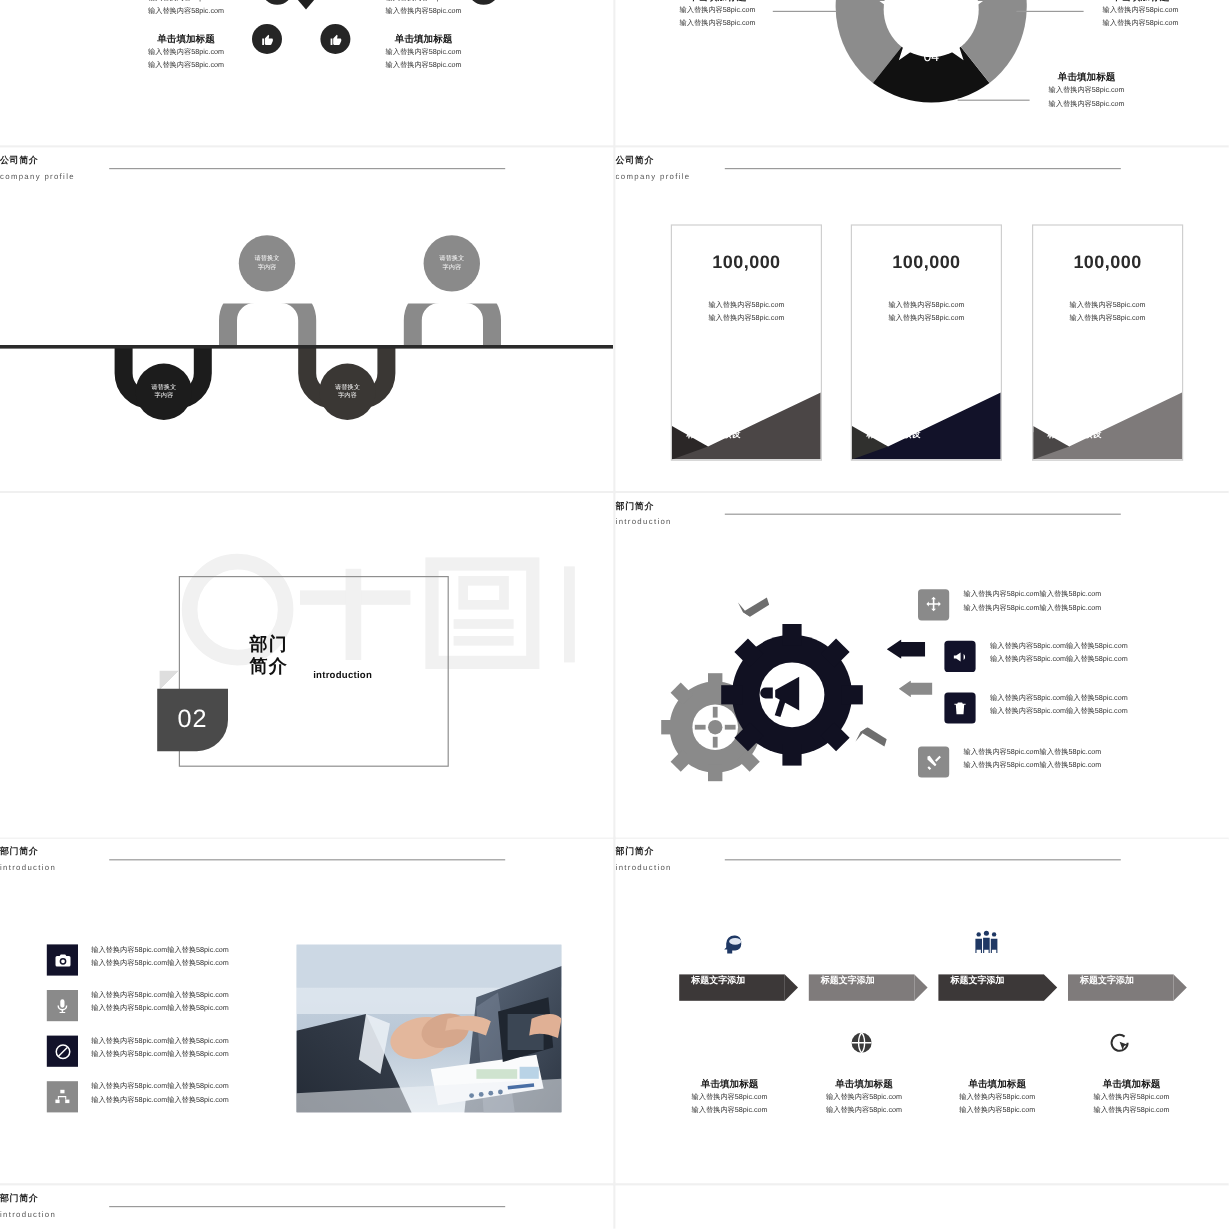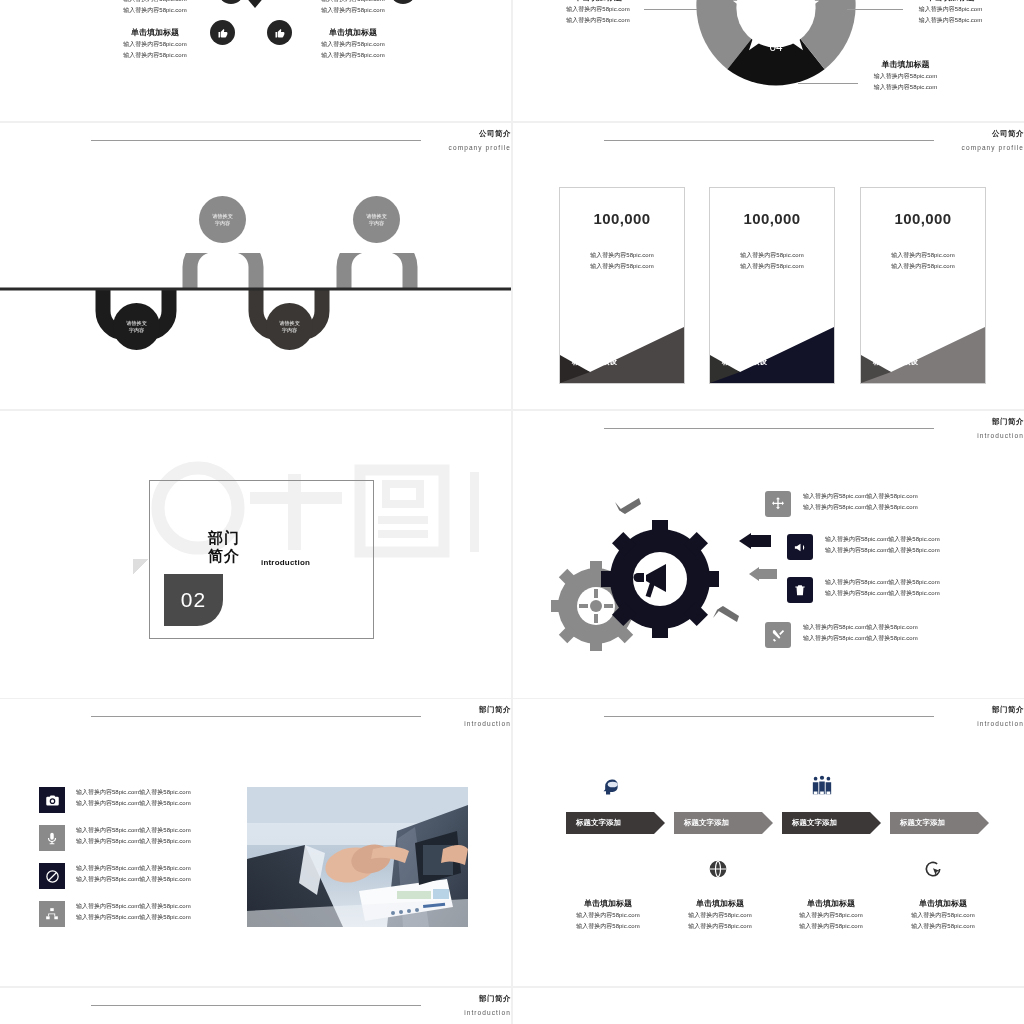--- a/index.html
+++ b/index.html
@@ -3,21 +3,21 @@
 <meta charset="utf-8">
 <style>
   html,body{margin:0;padding:0;background:#ffffff;}
   body{width:1024px;height:1024px;overflow:hidden;font-family:"Liberation Sans","DejaVu Sans",sans-serif;color:#2b2b2b;}
   .grid{width:1024px;height:1024px;position:relative;}
   .slide{position:absolute;background:#fff;overflow:hidden;box-sizing:border-box;}
   .vsep{position:absolute;top:0;bottom:0;width:2px;background:#f0f0f0;}
   .hsep{position:absolute;left:0;right:0;height:2px;background:#f0f0f0;}
 
   
-  .hdr{position:absolute;left:0;right:0;text-align:right;}
+  .hdr{position:absolute;left:0;right:0;text-align:left;}
   .hdr .cn{font-size:7.5px;font-weight:bold;color:#222;letter-spacing:.5px;line-height:10px;}
   .hdr .rule{height:1px;background:#9a9a9a;margin:1px auto 0 auto;}
   .hdr .en{font-size:6.5px;color:#555;letter-spacing:1.1px;line-height:11px;margin-top:1px;}
 
   .tiny{font-size:6px;line-height:11px;color:#333;white-space:nowrap;}
   .ttl{font-size:8px;font-weight:bold;color:#1a1a1a;line-height:13px;white-space:nowrap;}
 
   
   .s1 .col{position:absolute;text-align:center;}
   .circ{position:absolute;border-radius:50%;background:#252525;display:flex;align-items:center;justify-content:center;color:#fff;}
@@ -31,38 +31,38 @@
 
   
   .card{position:absolute;border:1px solid #cfcfcf;background:#fff;overflow:hidden;}
   .card .num{position:absolute;left:0;right:0;text-align:center;font-size:15px;font-weight:bold;color:#2b2b2b;letter-spacing:.4px;}
   .card .lines{position:absolute;left:0;right:0;text-align:center;}
   .card .foot{position:absolute;left:0;right:0;bottom:0;color:#fff;font-size:7.5px;font-weight:bold;}
   .card .wave{position:absolute;left:0;right:0;bottom:0;}
 
   
   .sec-box{position:absolute;border:1px solid #8f8f8f;background:transparent;}
-  .sec-tab{position:absolute;background:#4a4a4a;border-radius:0 0 26px 0;color:#fff;font-size:21px;letter-spacing:1px;display:flex;align-items:center;justify-content:center;margin-left:33px;}
+  .sec-tab{position:absolute;background:#4a4a4a;border-radius:0 0 26px 0;color:#fff;font-size:21px;letter-spacing:1px;display:flex;align-items:center;justify-content:center;}
   .sec-fold{position:absolute;width:16px;height:16px;background:linear-gradient(135deg,#dedede 0%,#dedede 50%,transparent 50%);}
   .sec-cn{position:absolute;font-size:15px;font-weight:bold;color:#111;line-height:18px;letter-spacing:1px;}
   .sec-en{position:absolute;font-size:8px;font-weight:bold;color:#111;letter-spacing:.2px;}
 
   
   .wm{position:absolute;pointer-events:none;user-select:none;}
   .wm-text{font-size:27px;font-weight:bold;color:#f1f1f1;line-height:38px;letter-spacing:4px;white-space:nowrap;}
 
   
   .icbox{position:absolute;display:flex;align-items:center;justify-content:center;color:#fff;border-radius:3px;}
   .arrow-l{position:absolute;}
 
   
   .photo{position:absolute;overflow:hidden;}
 
   
-  .chev{position:absolute;display:flex;align-items:center;color:#fff;font-size:7.5px;font-weight:bold;
+  .chev{position:absolute;display:flex;align-items:flex-start;color:#fff;font-size:7.5px;font-weight:bold;
         padding-left:10px;box-sizing:border-box;}
   .chev-tip{position:absolute;top:0;right:-11px;width:0;height:0;
             border-top:11px solid transparent;border-bottom:11px solid transparent;}
   .blk{position:absolute;text-align:center;}
 </style>
 </head>
 <body>
 
 <div class="grid">
 

